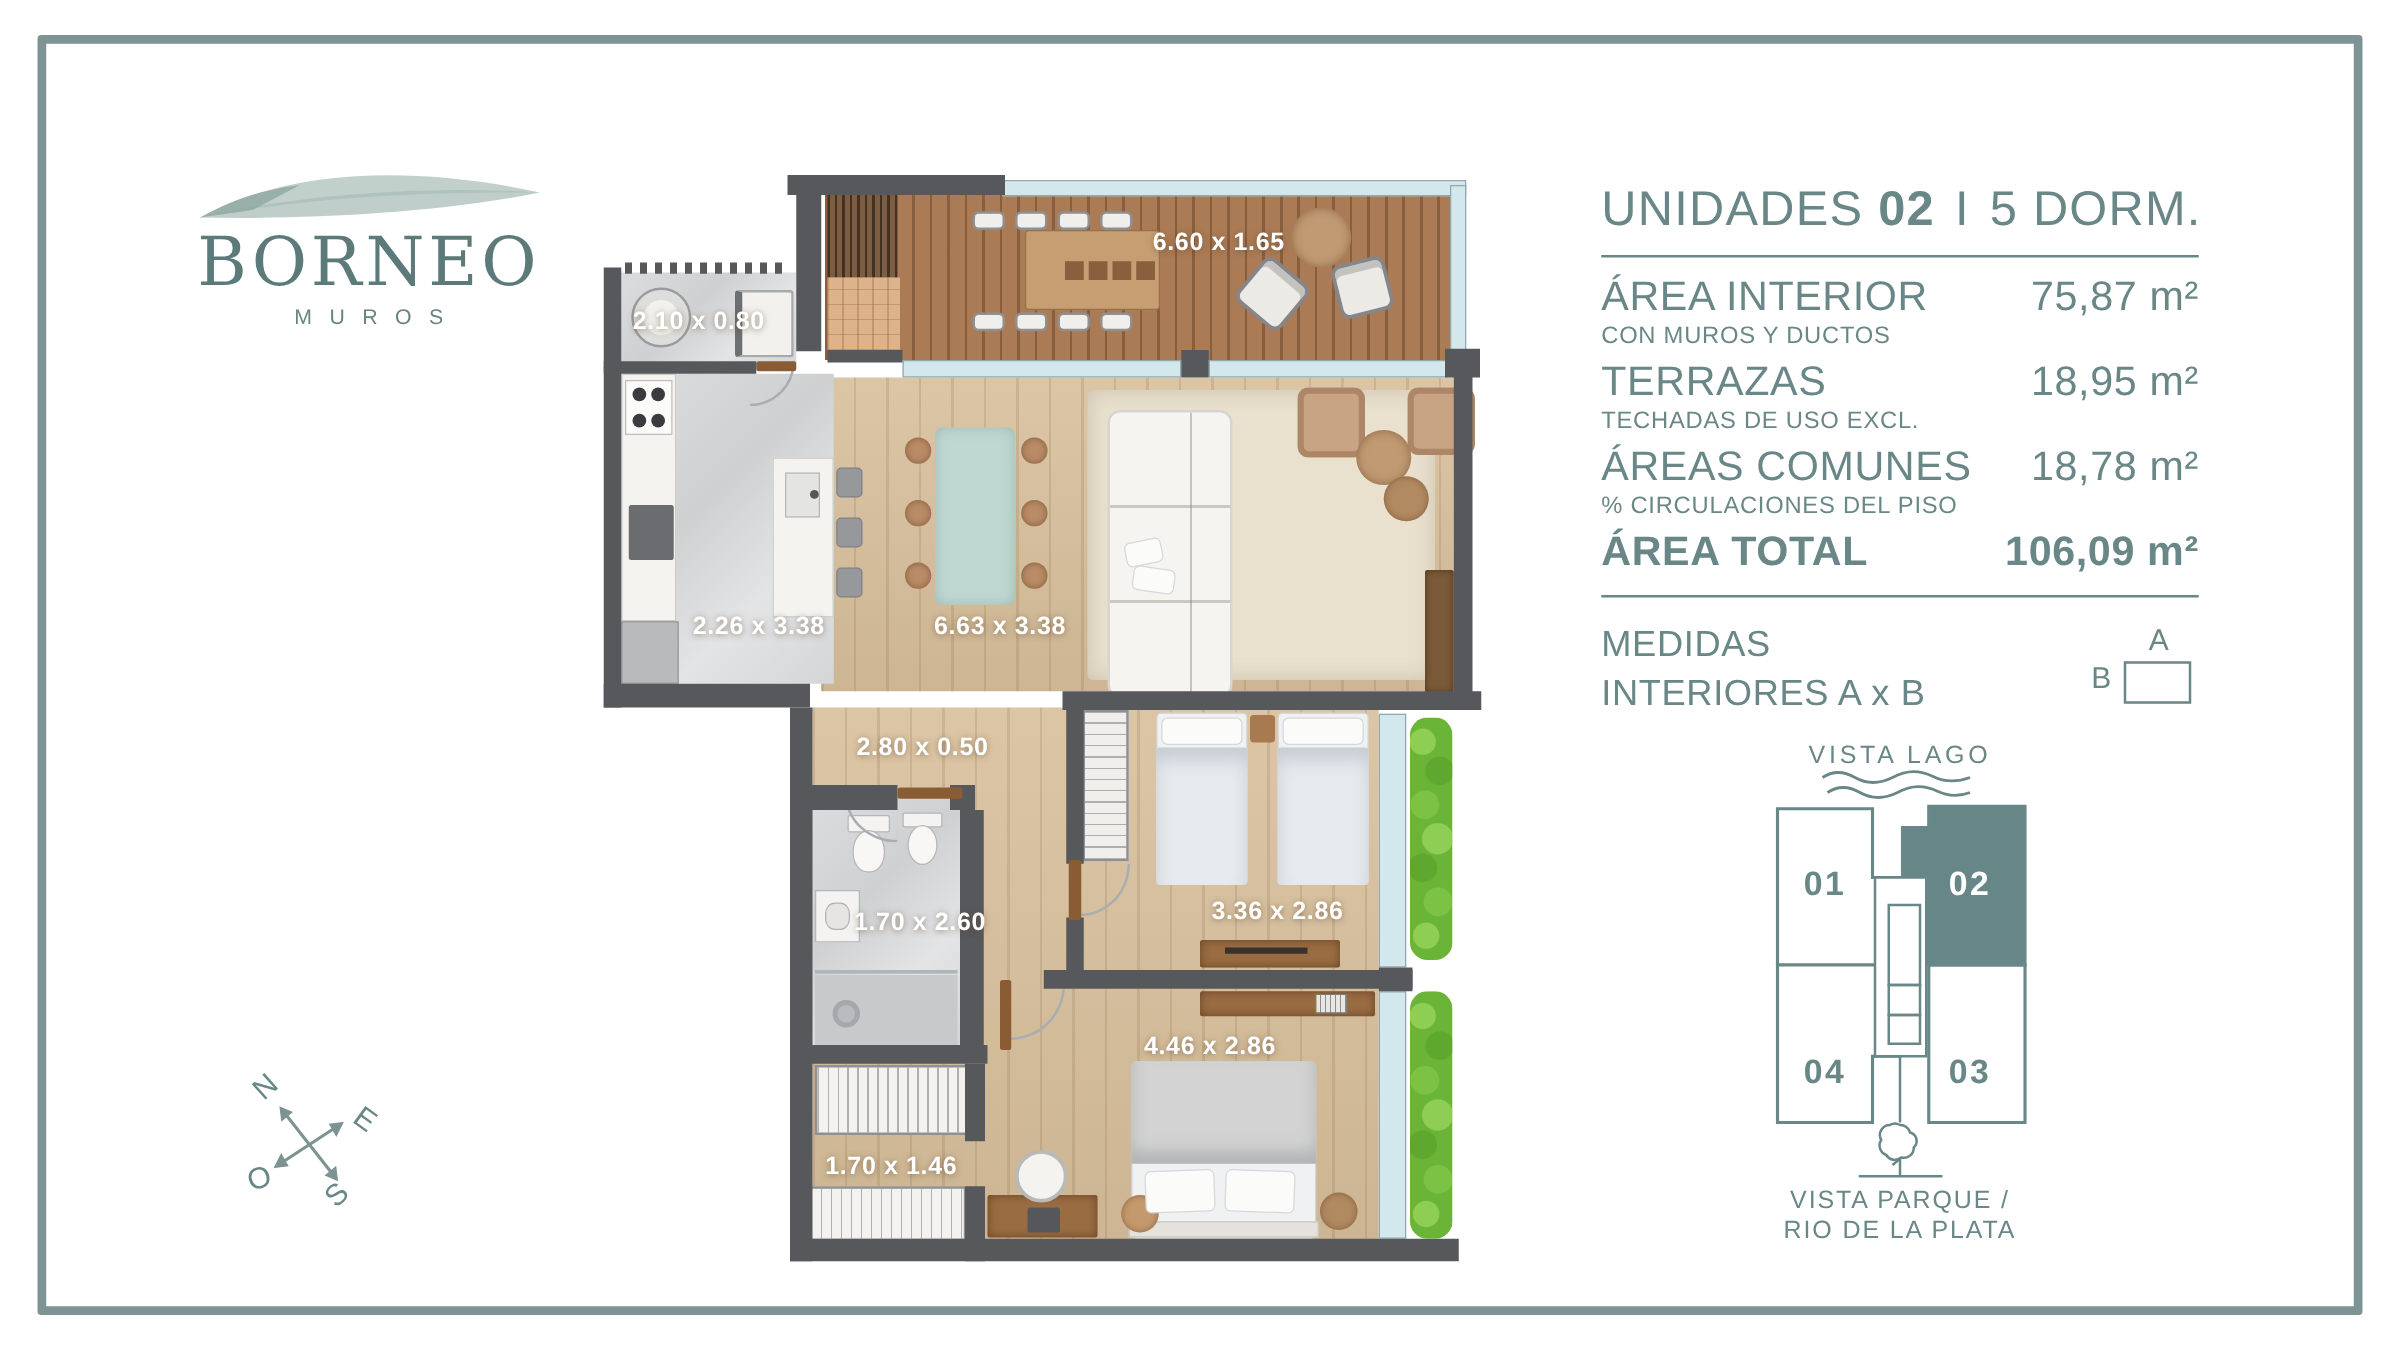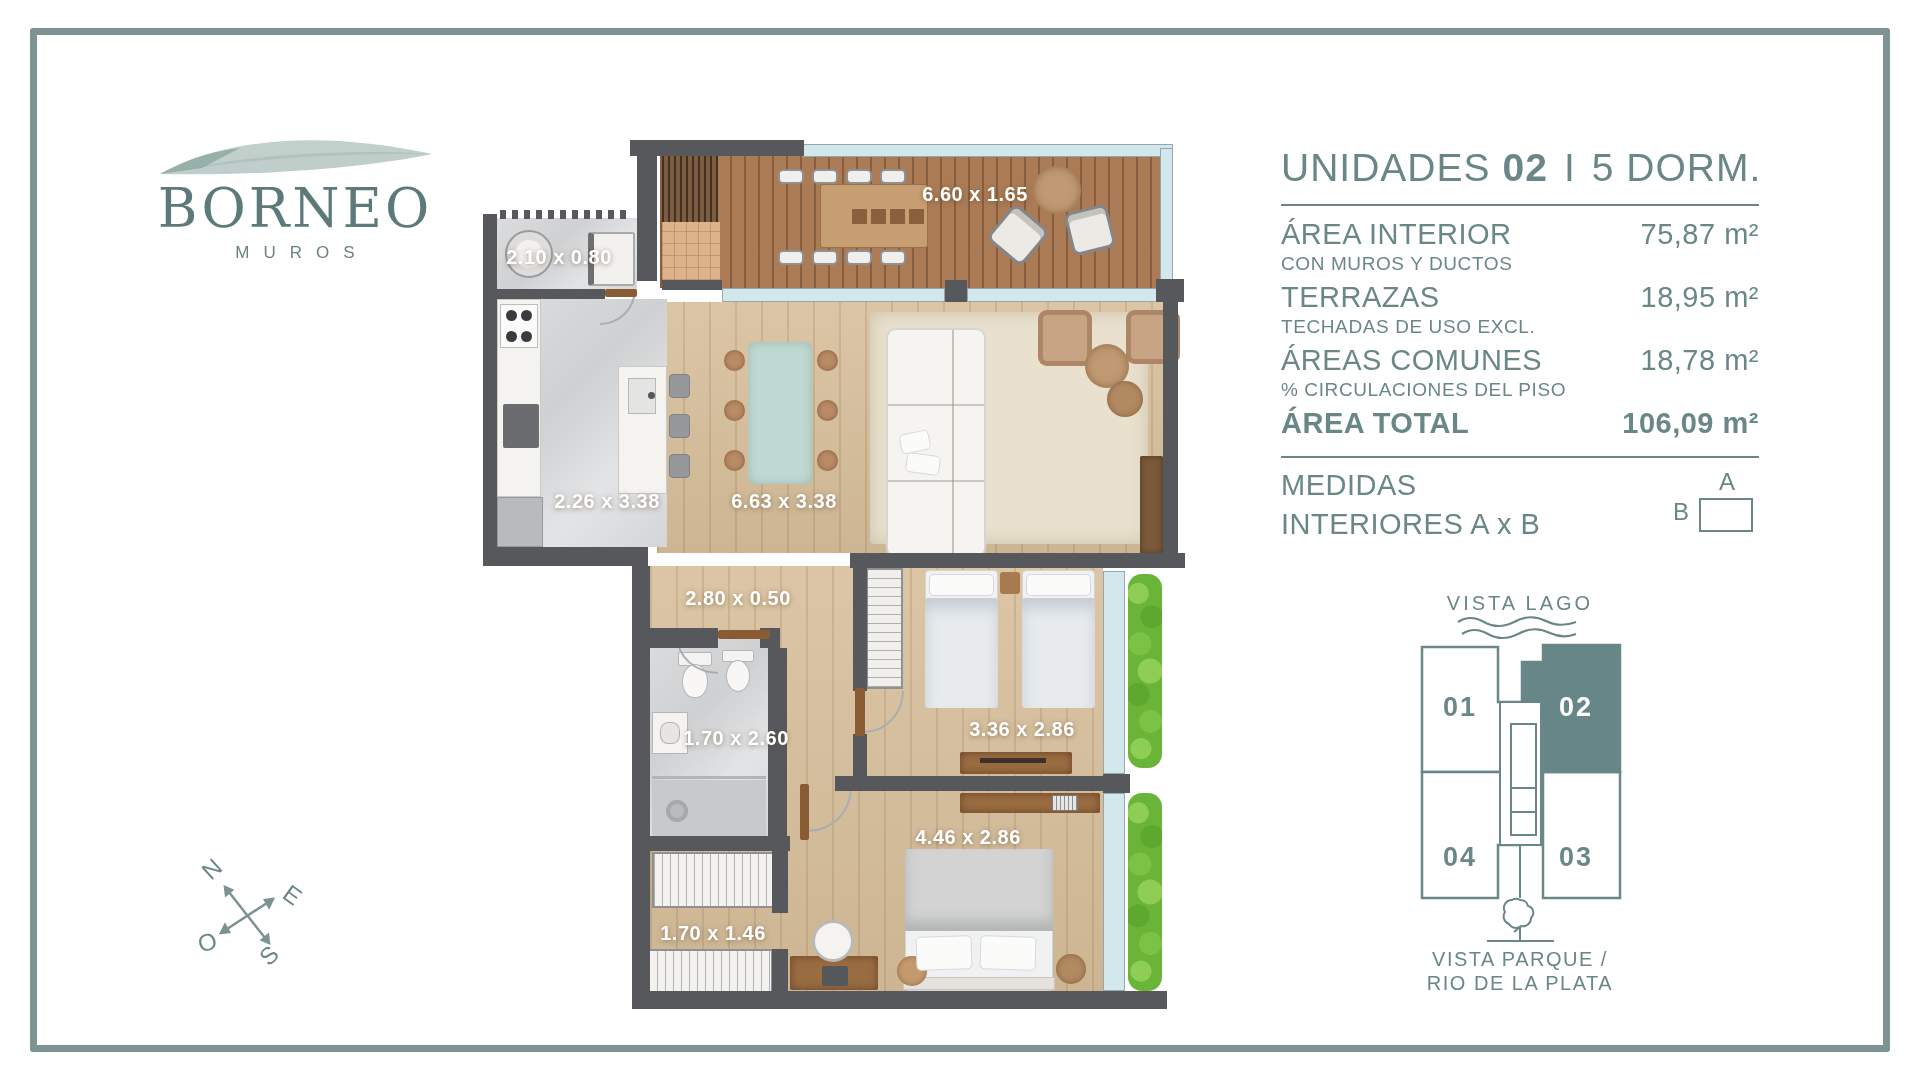--- a/index.html
+++ b/index.html
@@ -12,25 +12,25 @@
   .logo-name{font-family:"DejaVu Serif","Liberation Serif",serif;font-size:54px;color:#5d7a7a;
              letter-spacing:3px;text-align:center;line-height:1;}
   .logo-tag{font-size:17px;color:#6a8383;letter-spacing:14px;text-align:center;margin-top:7px;padding-left:14px;}
 
   
   .panel{position:absolute;left:1281px;top:146px;width:478px;color:#6a8787;}
   .p-title{display:flex;align-items:baseline;gap:12px;font-size:39px;letter-spacing:1px;font-weight:500;white-space:nowrap;}
   .p-title .unit{font-weight:800;}
   .p-title .sep{font-weight:300;padding:0 4px;}
   .p-rule{border:none;border-top:2px solid #6a8787;margin:14px 0 0 0;}
-  .p-row{display:flex;justify-content:space-between;align-items:baseline;font-size:29px;font-weight:500;letter-spacing:.5px;}
+  .p-row{display:flex;justify-content:space-between;align-items:baseline;font-size:33px;font-weight:500;letter-spacing:.5px;}
   .p-row.bold{font-weight:800;}
   .p-note{font-size:19px;letter-spacing:.6px;margin:2px 0 6px 0;}
   .p-med{font-size:29px;letter-spacing:.5px;line-height:1.35;}
-  .med-wrap{position:relative;margin-top:8px;}
+  .med-wrap{position:relative;margin-top:19px;}
   .med-diagram{position:absolute;right:4px;top:2px;width:56px;text-align:center;}
   .med-a{font-size:24px;}
   .med-rect{width:50px;height:30px;border:2px solid #6a8787;margin-top:2px;}
   .med-b{position:absolute;left:-26px;top:30px;font-size:24px;}
 
   
   .kp-text{font-family:"Liberation Sans",sans-serif;fill:#6a8787;}
 
   
   .plan{position:absolute;inset:0;margin-top:36px;}
@@ -347,21 +347,21 @@
     <div class="wardrobeV" style="left:652px;top:816px;width:122px;height:56px;"></div>
     <div class="wardrobeV" style="left:647px;top:913px;width:126px;height:44px;"></div>
     <div style="left:636px;top:818px;width:13px;height:54px;background:linear-gradient(160deg,#f0efec 46%,#9b9c9e 48%,#f0efec 52%);border:1px solid #aaabad;z-index:5;"></div>
 
     <div class="plants" style="left:1128px;top:538px;width:34px;height:194px;"></div>
     <div class="plants" style="left:1128px;top:757px;width:34px;height:198px;"></div>
 
     <div class="dimlabel" style="left:900px;top:147px;">6.60 x 1.65</div>
     <div class="dimlabel" style="left:484px;top:210px;">2.10 x 0.80</div>
     <div class="dimlabel" style="left:532px;top:454px;">2.26 x 3.38</div>
-    <div class="dimlabel" style="left:709px;top:454px;">6.63 x 3.38</div>
+    <div class="dimlabel" style="left:725px;top:454px;">6.63 x 3.38</div>
     <div class="dimlabel" style="left:663px;top:551px;">2.80 x 0.50</div>
     <div class="dimlabel" style="left:661px;top:691px;">1.70 x 2.60</div>
     <div class="dimlabel" style="left:947px;top:682px;">3.36 x 2.86</div>
     <div class="dimlabel" style="left:893px;top:790px;">4.46 x 2.86</div>
     <div class="dimlabel" style="left:638px;top:886px;">1.70 x 1.46</div>
   </div>
 
 </div>
 
 </body></html>

